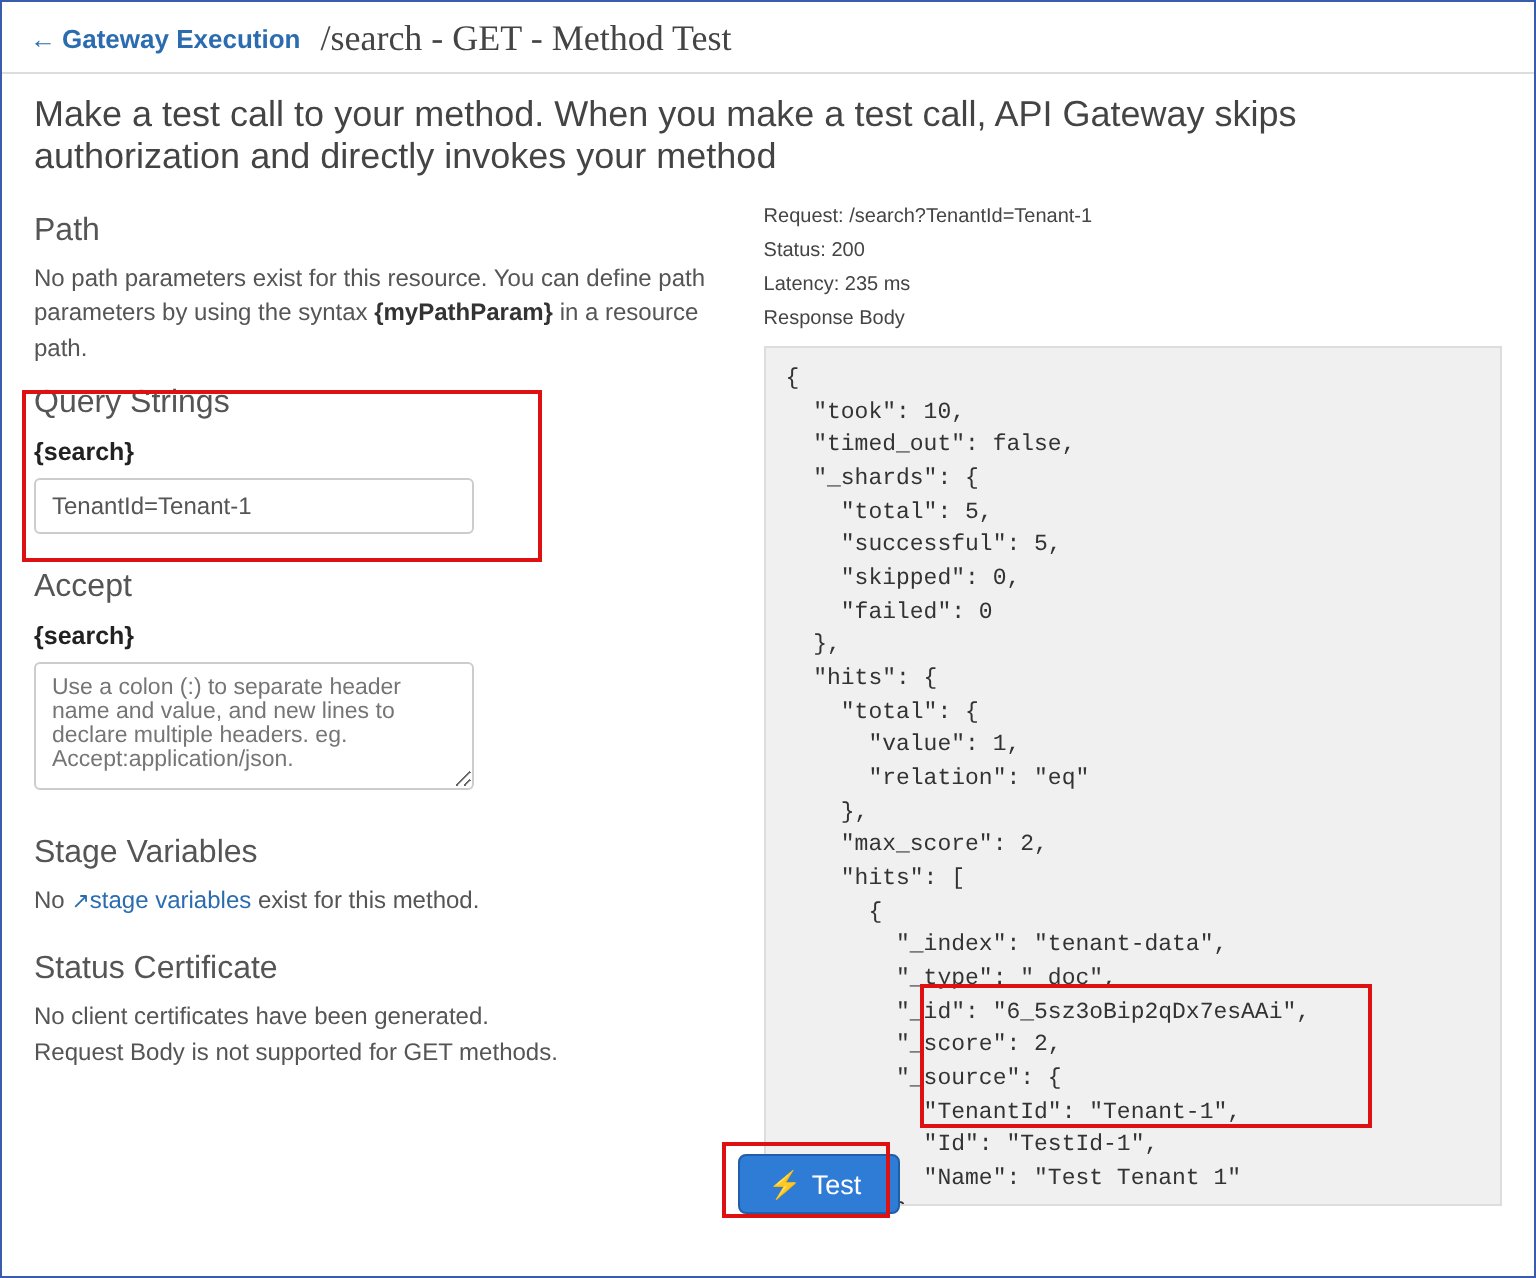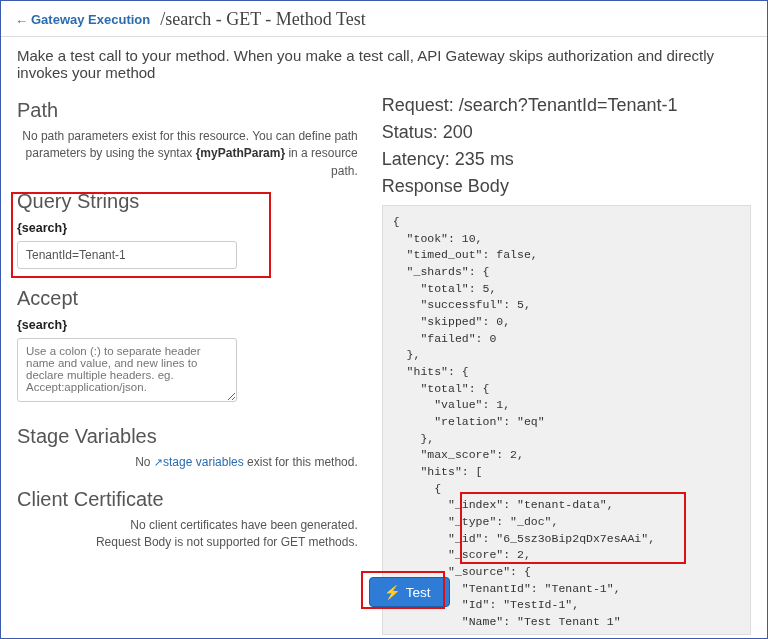--- a/index.html
+++ b/index.html
@@ -36,47 +36,46 @@
     gap: 3px;
   }
   .header .title {
     font-size: 18px;
     color: #444;
     font-weight: 400;
     font-family: Liberation Serif, serif;
   }
   .subtitle {
     padding: 10px 16px 8px 16px;
-    font-size: 15px;
+    font-size: 18px;
     color: #444;
   }
   .content {
     display: flex;
     padding: 0 16px 10px 16px;
     gap: 24px;
     height: calc(100% - 80px);
   }
   .left {
     width: 48%;
     position: relative;
   }
   .right {
     width: 52%;
   }
   h3.section {
-    font-size: 20px;
+    font-size: 16px;
     font-weight: 400;
     color: #555;
     margin: 10px 0 6px 0;
   }
   .muted {
     font-size: 12px;
     color: #555;
     line-height: 1.45;
-    text-align: right;
   }
   .muted b { color: #333; }
   .bold-label {
     font-weight: 700;
     font-size: 12.5px;
     color: #222;
     margin: 8px 0 6px 0;
   }
   .input-text {
     border: 1px solid #ccc;
@@ -134,21 +133,21 @@
     border: 2px solid #d11;
     padding: 4px 6px;
     position: absolute;
     left: 360px;
     top: 570px;
     width: 84px;
     height: 38px;
     pointer-events: none;
   }
   .right .line {
-    font-size: 18px;
+    font-size: 10px;
     color: #444;
     margin: 6px 0;
   }
   .code-box {
     background: #f0f0f0;
     border: 1px solid #ddd;
     font-family: "Courier New", monospace;
     font-size: 11.5px;
     line-height: 1.45;
     padding: 8px 10px;
@@ -198,21 +197,21 @@
 
       <h3 class="section" style="margin-top:18px;">Accept</h3>
       <div class="bold-label">{search}</div>
       <textarea class="textarea" placeholder="Use a colon (:) to separate header name and value, and new lines to declare multiple headers. eg. Accept:application/json." style=""></textarea>
 
       <h3 class="section" style="margin-top:20px;">Stage Variables</h3>
       <div class="muted">
         <span>No </span><span class="ext-icon">↗</span><span class="link">stage variables</span><span> exist for this method.</span>
       </div>
 
-      <h3 class="section" style="margin-top:16px;">Client Certificate</h3>
+      <h3 class="section" style="margin-top:16px;">Status Certificate</h3>
       <div class="muted">No client certificates have been generated.</div>
 
       <div class="muted">Request Body is not supported for GET methods.</div>
 
     </div>
 
     <div class="right">
       <div class="line">Request: /search?TenantId=Tenant-1</div>
       <div class="line">Status: 200</div>
       <div class="line">Latency: 235 ms</div>

